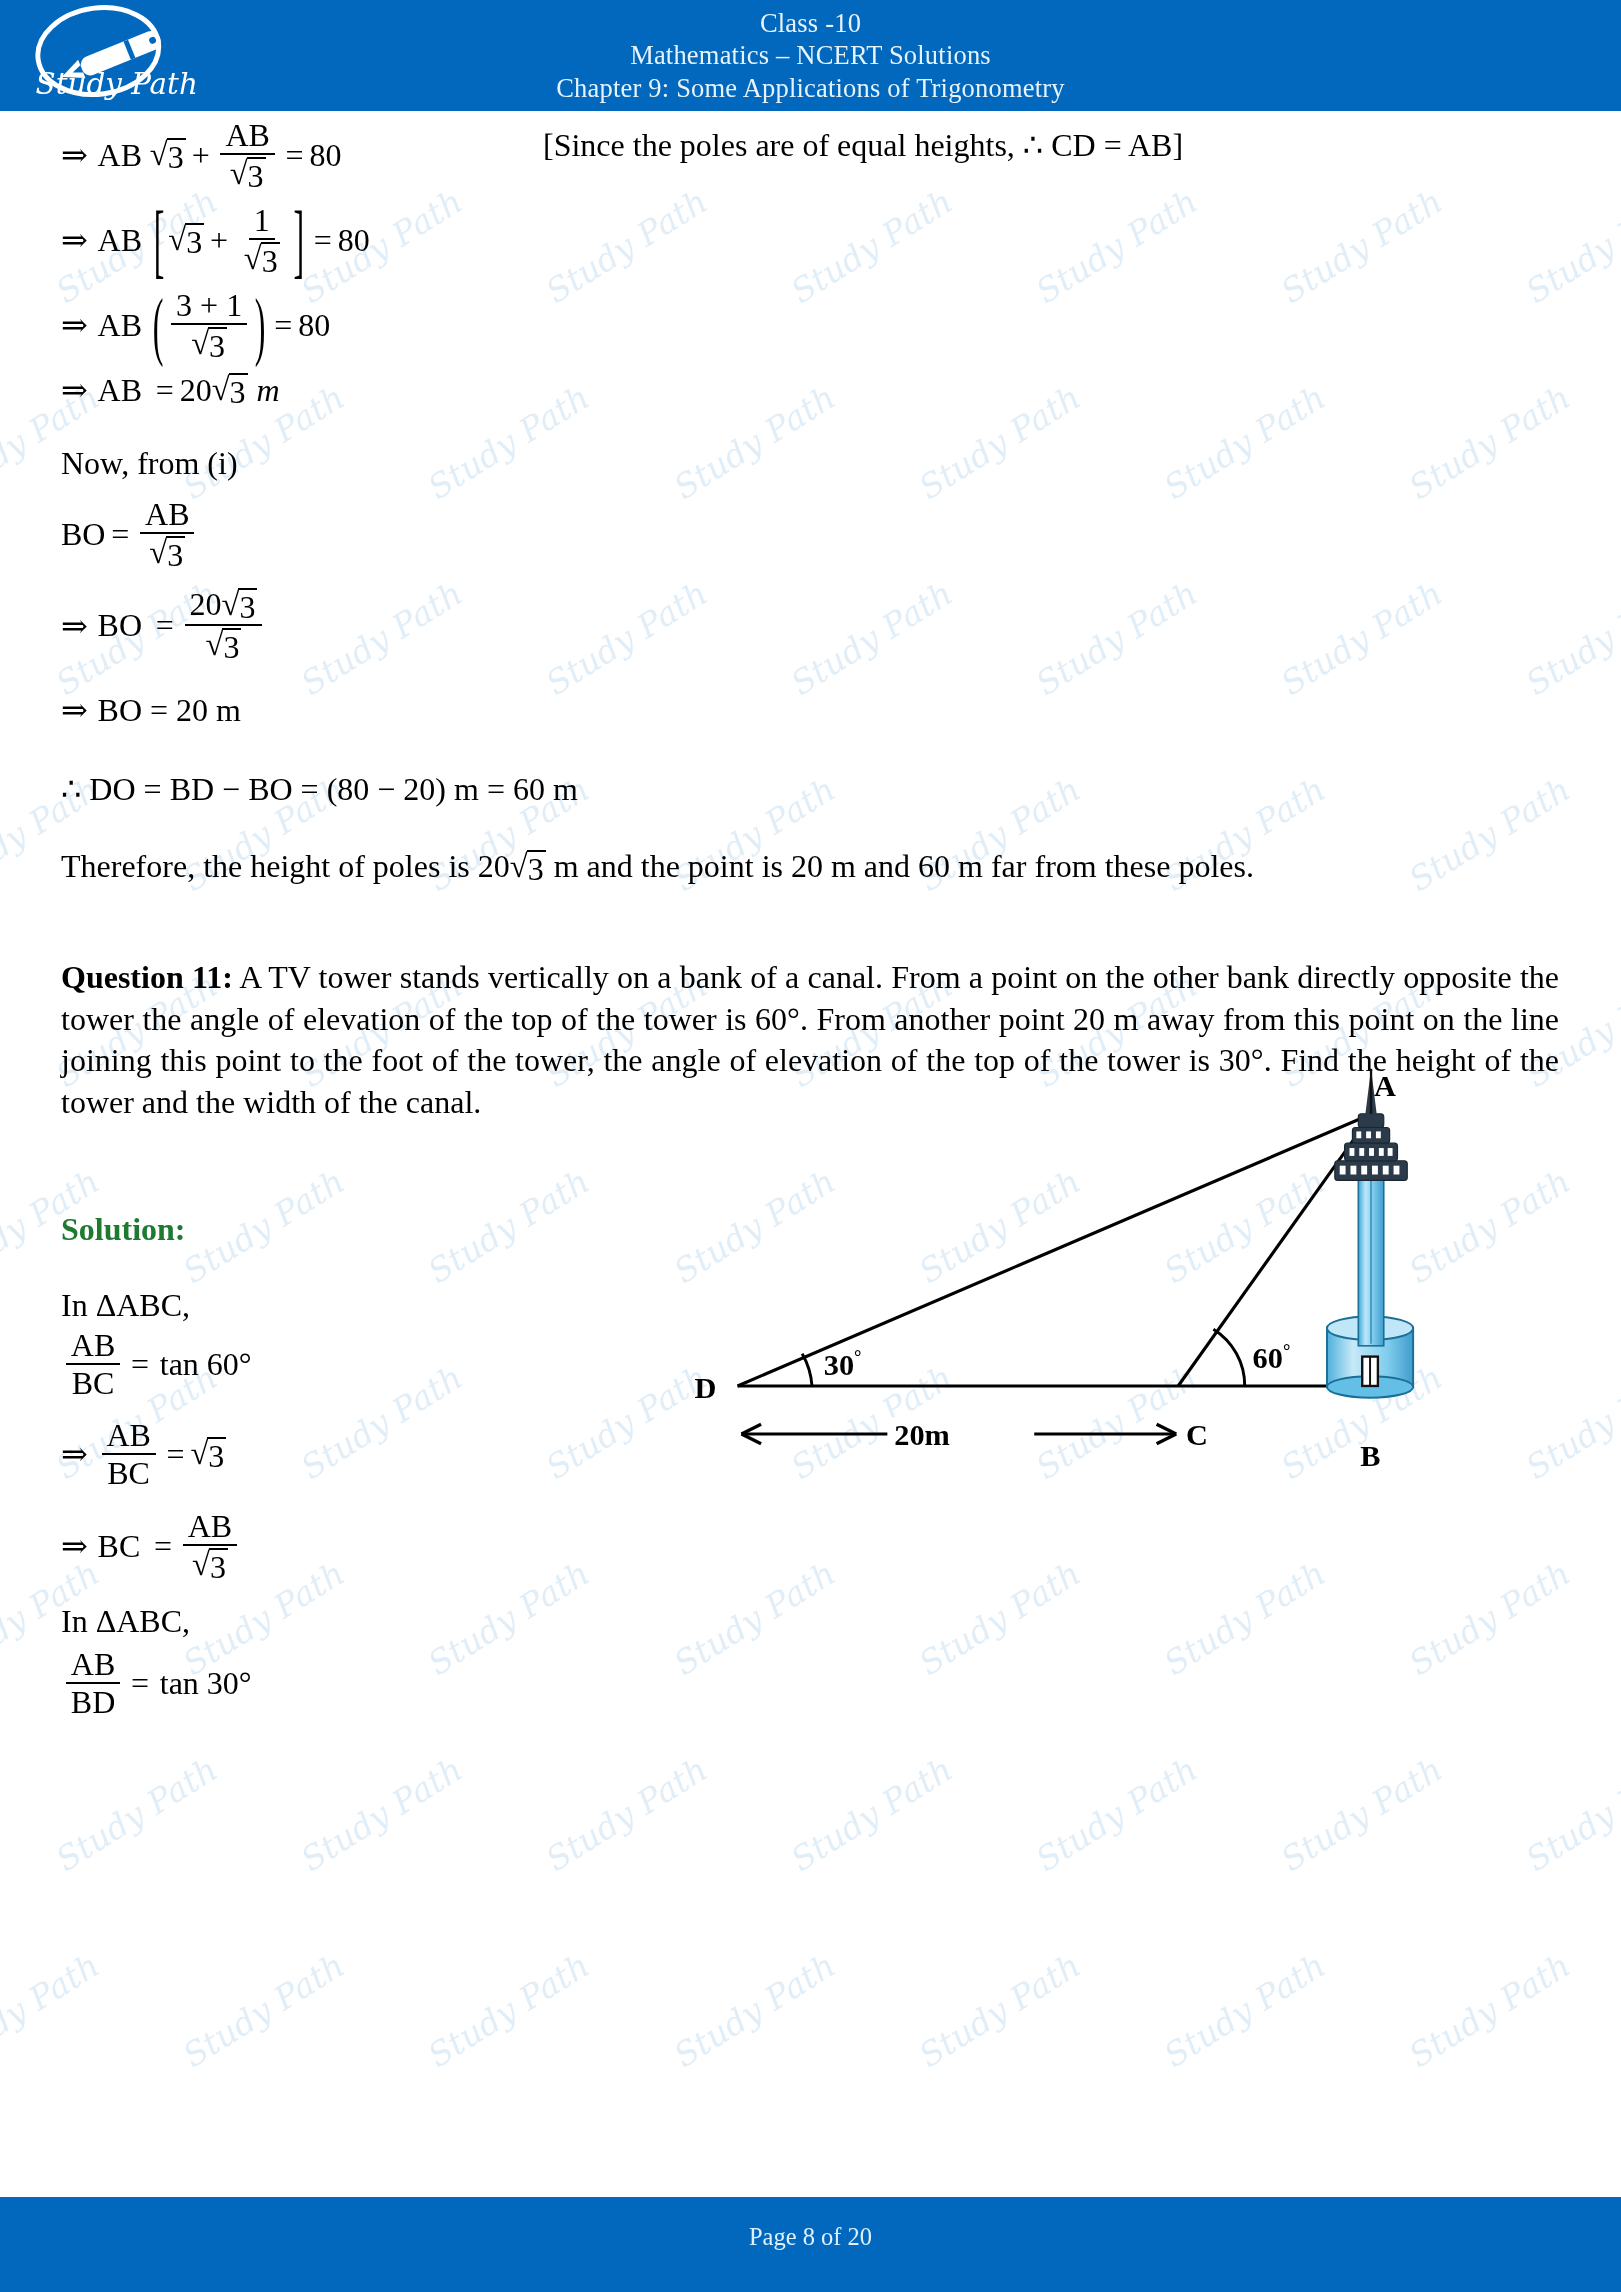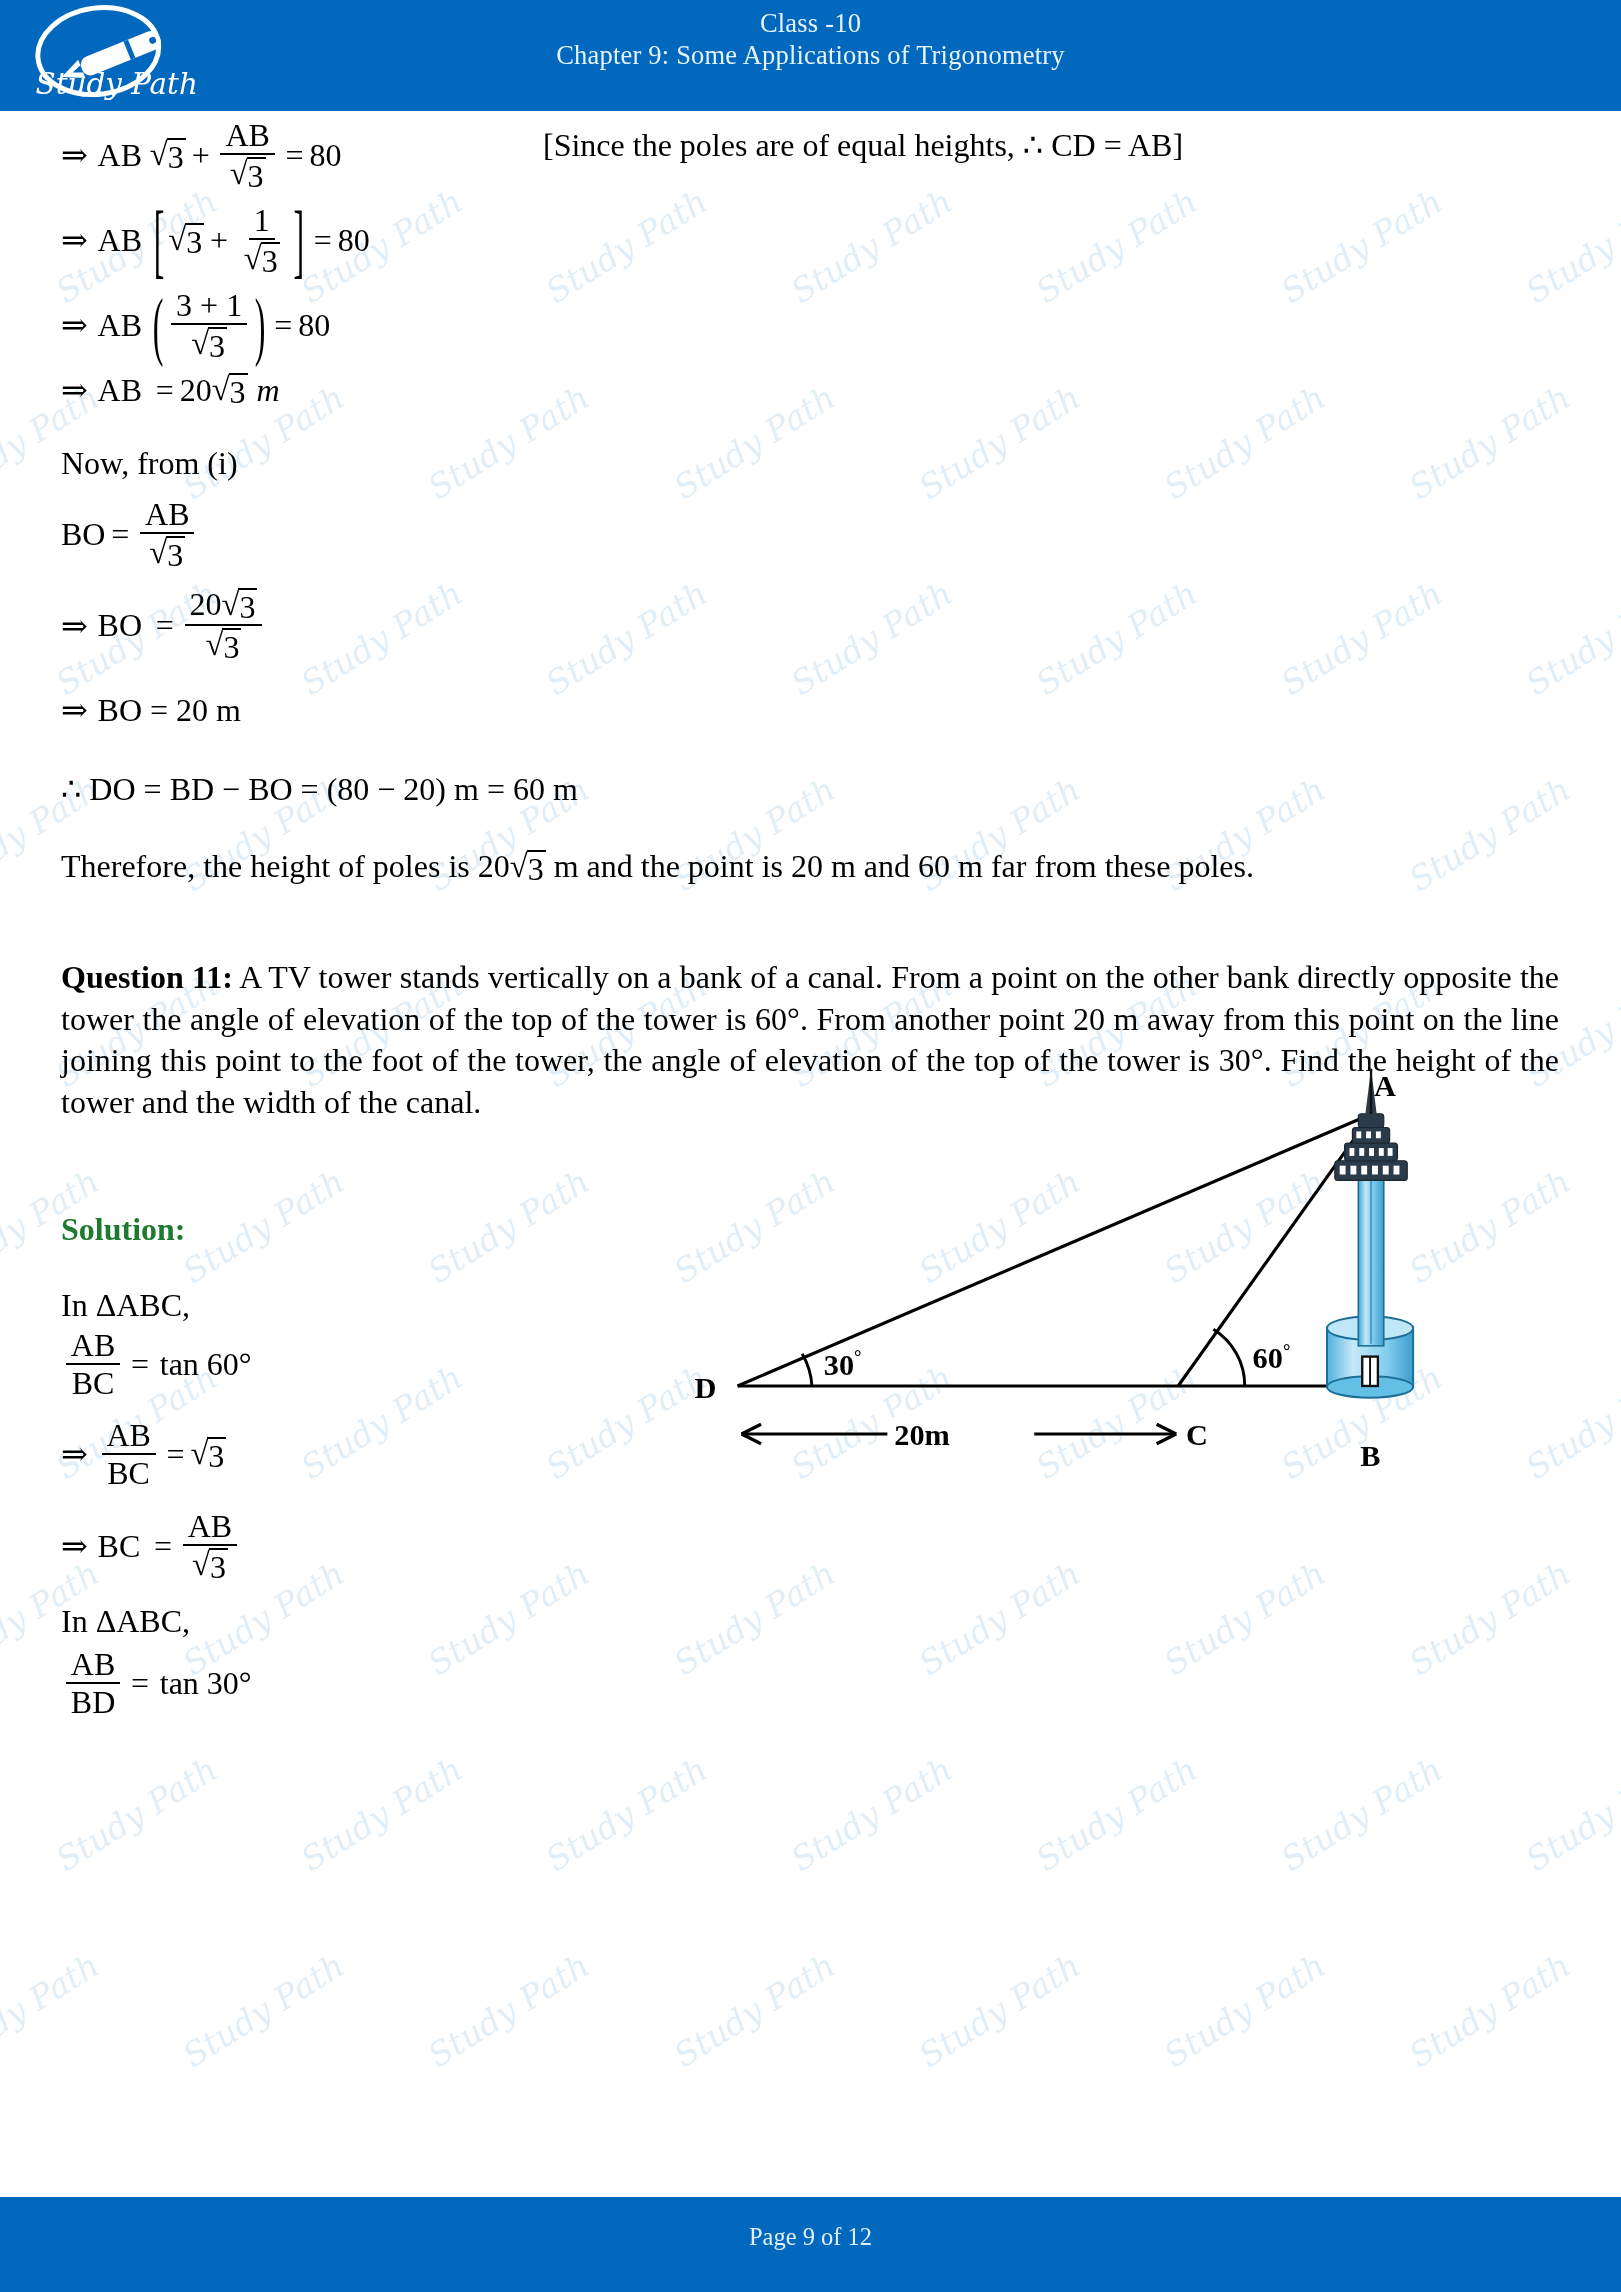--- a/index.html
+++ b/index.html
@@ -204,20 +204,21 @@
         <path d="M62 44 L40 54 L62 64 Z" fill="#ffffff"></path>
         <path d="M52 54 L62 50 L62 58 Z" fill="#0268be"></path>
         <circle cx="140" cy="54" r="3.5" fill="#0268be"></circle>
       </g>
 
       <text x="18" y="92" fill="#ffffff" font-family="DejaVu Serif, Liberation Serif, serif" font-style="italic" font-size="30">Study Path</text>
     </svg>
   </div>
   <div class="header-titles">
     <div class="hline l1">Class -10</div>
+    <div class="hline l2">Mathematics – NCERT Solutions</div>
     <div class="hline l3">Chapter 9: Some Applications of Trigonometry</div>
   </div>
 </div>
 
 <div class="wm-layer" id="wm-layer">
     <span class="wm" style="left: -69px; top: -29px;">Study Path</span>
     <span class="wm" style="left: 176px; top: -29px;">Study Path</span>
     <span class="wm" style="left: 421px; top: -29px;">Study Path</span>
     <span class="wm" style="left: 667px; top: -29px;">Study Path</span>
     <span class="wm" style="left: 912px; top: -29px;">Study Path</span>
@@ -547,15 +548,15 @@
       <text x="578" y="318" font-family="Liberation Serif, DejaVu Serif, serif" font-size="31" font-weight="bold">60<tspan font-size="19" dy="-12">°</tspan></text>
 
       <rect x="205" y="368" width="150" height="34" fill="#ffffff"></rect>
       <text x="212" y="396" font-family="Liberation Serif, DejaVu Serif, serif" font-size="31" font-weight="bold">20m</text>
     </svg>
   </div>
 
 </div>
 
 <div class="page-footer">
-  <div class="footer-text">Page 9 of 12</div>
+  <div class="footer-text">Page 8 of 20</div>
 </div>
 
 
 </body></html>

